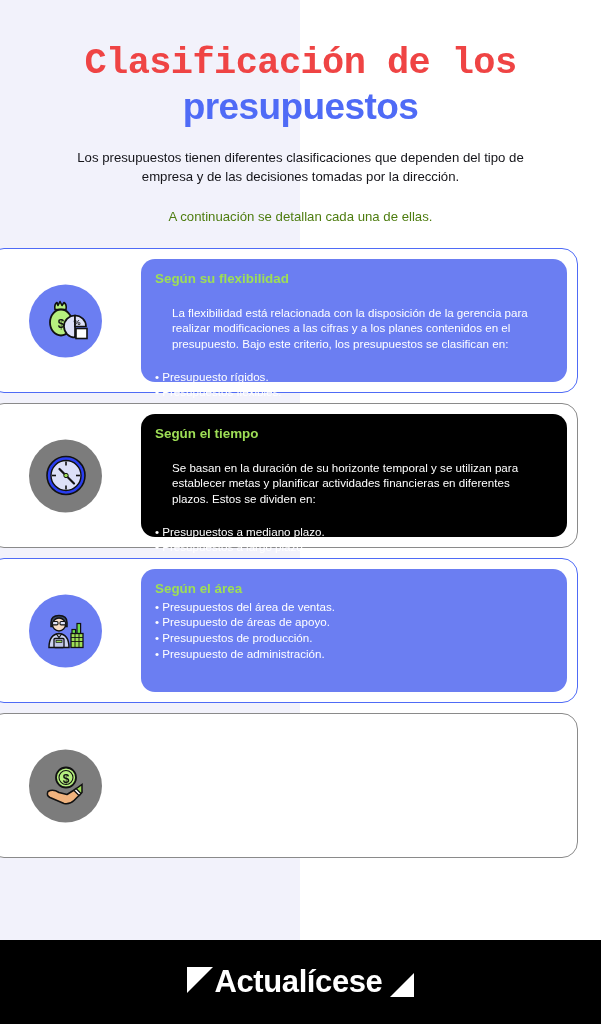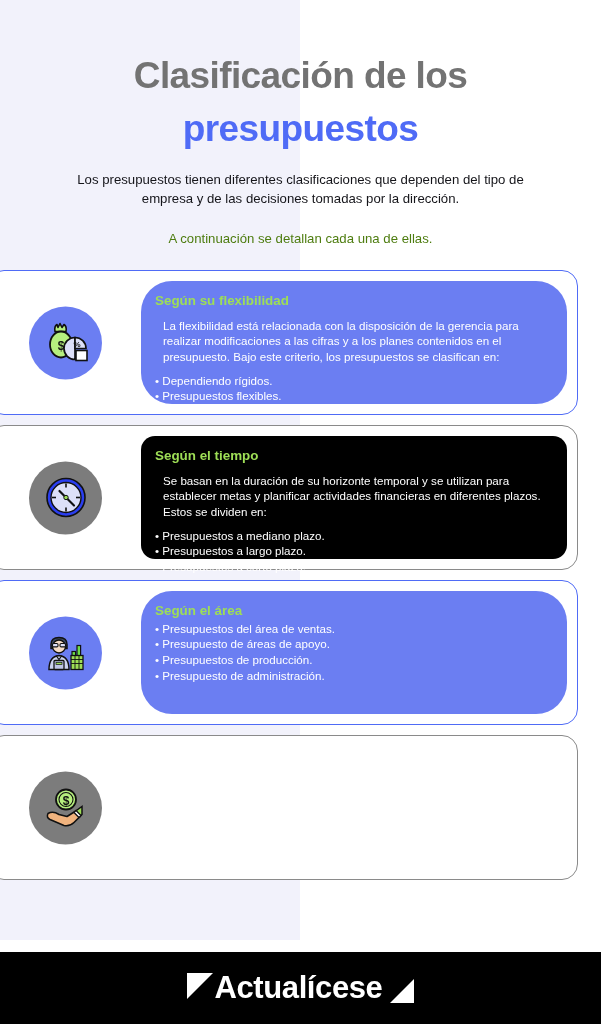--- a/index.html
+++ b/index.html
@@ -9,22 +9,22 @@
     font-family:"Liberation Sans", sans-serif;
     overflow:hidden;
     position:relative;
   }
   
   .bg-left{position:absolute;left:0;top:0;width:300px;height:940px;background:#f2f2fb;z-index:0;}
   .bg-right{position:absolute;left:300px;top:0;width:301px;height:940px;background:#ffffff;z-index:0;}
 
   .header{position:relative;z-index:2;padding:44px 24px 0 24px;text-align:center;}
   .title-1{
-    font-size:37px;line-height:1.08;font-weight:700;color:#737373;
-    letter-spacing:-0.6px;margin:12px;
+    font-size:37px;line-height:1.08;font-weight:700;color:#ef4444;
+    letter-spacing:-0.6px;margin:0;font-family:Liberation Mono, monospace;
   }
   .title-2{
     font-size:37px;line-height:1.12;font-weight:700;color:#4f6bf6;
     letter-spacing:-0.6px;margin:2px 0 0 0;
   }
   .lead{
     margin:22px auto 0 auto;max-width:470px;
     font-size:13.2px;line-height:1.38;color:#15151a;font-weight:500;
   }
   .lead2{
@@ -59,36 +59,36 @@
     width:62px;height:3px;background:#ffffff;z-index:1;
   }
 
   .panel{
     position:absolute;left:152px;top:10px;right:10px;bottom:10px;
     border-radius:14px;
     padding:12px 14px 10px 14px;
     box-sizing:border-box;
     z-index:2;
   }
-  .panel.blue{background:#6b7ef2;border-radius:31px;}
+  .panel.blue{background:#6b7ef2;}
   .panel.gray{background:#000000;}
 
   .panel-title{
     color:#9ede56;font-size:13.4px;font-weight:700;margin:0 0 1px 0;line-height:1.25;
   }
   .panel-body{
-    color:#ffffff;font-size:11.6px;line-height:1.35;margin:8px;font-weight:400;
+    color:#ffffff;font-size:11.6px;line-height:1.35;margin:17px;font-weight:400;
   }
   .panel-list{list-style:none;margin:0;padding:0;}
   .panel-list li{
     color:#ffffff;font-size:11.6px;line-height:1.35;font-weight:400;
   }
 
   .footer{
-    position:absolute;left:0;bottom:0;width:601px;height:72px;
+    position:absolute;left:0;bottom:0;width:601px;height:84px;
     background:#000000;z-index:5;
     display:flex;align-items:center;justify-content:center;
   }
   .logo{display:flex;align-items:center;gap:0;}
   .logo-text{
     color:#ffffff;font-size:31px;font-weight:700;letter-spacing:-0.4px;
     font-family:"Liberation Sans", sans-serif;
   }
   .tri-tl{
     width:0;height:0;
@@ -129,21 +129,21 @@
         <path d="M34 20 a11 11 0 1 0 0 22 z" fill="#dde0f8" stroke="#111" stroke-width="1.7"></path>
         <path d="M34 20 a11 11 0 0 1 11 11 l-11 0 z" fill="#dde0f8" stroke="#111" stroke-width="1.7"></path>
         <text x="36" y="29" font-size="8" font-weight="700" fill="#111" text-anchor="middle" font-family="'Liberation Sans',sans-serif">%</text>
         <rect x="35" y="33" width="11" height="10" fill="#ffffff" stroke="#111" stroke-width="1.6"></rect>
       </svg>
     </div>
     <div class="panel blue">
       <p class="panel-title">Según su flexibilidad</p>
       <p class="panel-body">La flexibilidad está relacionada con la disposición de la gerencia para realizar modificaciones a las cifras y a los planes contenidos en el presupuesto. Bajo este criterio, los presupuestos se clasifican en:</p>
       <ul class="panel-list">
-        <li>• Dependiendo rígidos.</li>
+        <li>• Presupuesto rígidos.</li>
         <li>• Presupuestos flexibles.</li>
       </ul>
     </div>
   </div>
 
   <div class="card-outline gray">
     <div class="connector"></div>
     <div class="icon-wrap gray">
       <svg width="50" height="50" viewBox="0 0 50 50" aria-hidden="true">
         <circle cx="25" cy="25" r="19" fill="#2a3ef0" stroke="#111" stroke-width="1.6"></circle>

